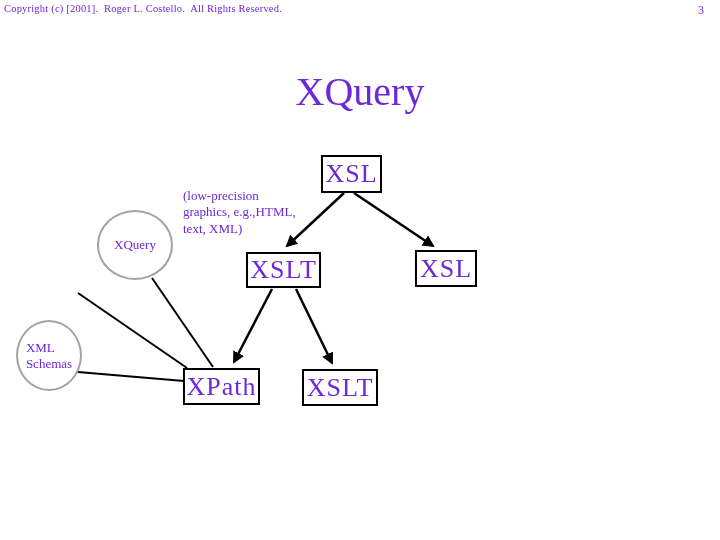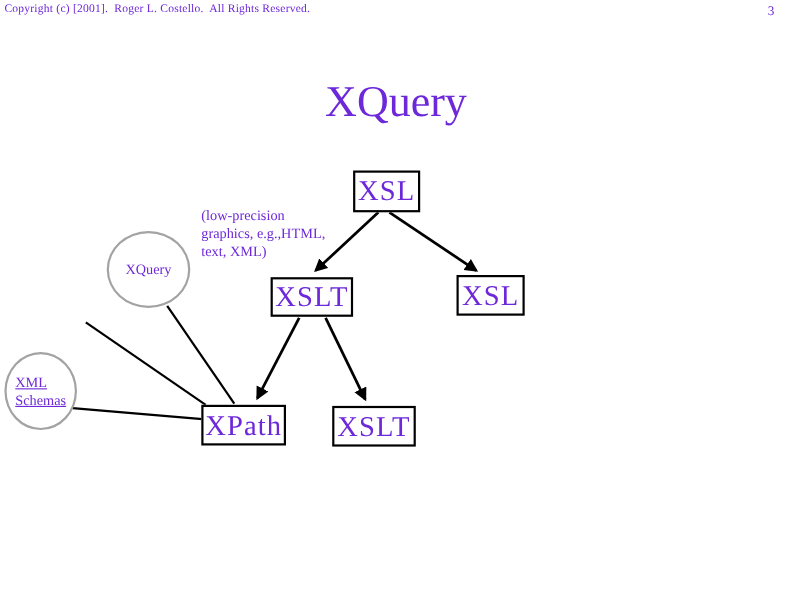--- a/index.html
+++ b/index.html
@@ -65,21 +65,21 @@
     white-space: pre-line;
   }
   
   #box-xsl-top      { left: 321px; top: 155px; width: 61px;  height: 38px; }
   #box-xslt-mid     { left: 246px; top: 252px; width: 75px;  height: 36px; }
   #box-xsl-right    { left: 415px; top: 250px; width: 62px;  height: 37px; }
   #box-xpath        { left: 183px; top: 368px; width: 77px;  height: 37px; }
   #box-xslt-bottom  { left: 302px; top: 369px; width: 76px;  height: 37px; }
   #ellipse-xquery   { left: 97px;  top: 210px; width: 76px;  height: 70px; }
   #ellipse-xlink    { left: 16px;  top: 244px; width: 72px;  height: 58px; }
-  #ellipse-schemas  { left: 4px;   top: 320px; width: 66px;  height: 71px; text-decoration: underline; }
+  #ellipse-schemas  { left: 16px;   top: 320px; width: 66px;  height: 71px; }
   #note-low         { left: 183px; top: 188px; }
   #note-high        { left: 462px; top: 215px; }
 </style>
 </head>
 <body>
 
 <div class="slide">
 
   <div class="copyright">Copyright (c) [2001].  Roger L. Costello.  All Rights Reserved.</div>
   <div class="page-number">3</div>

